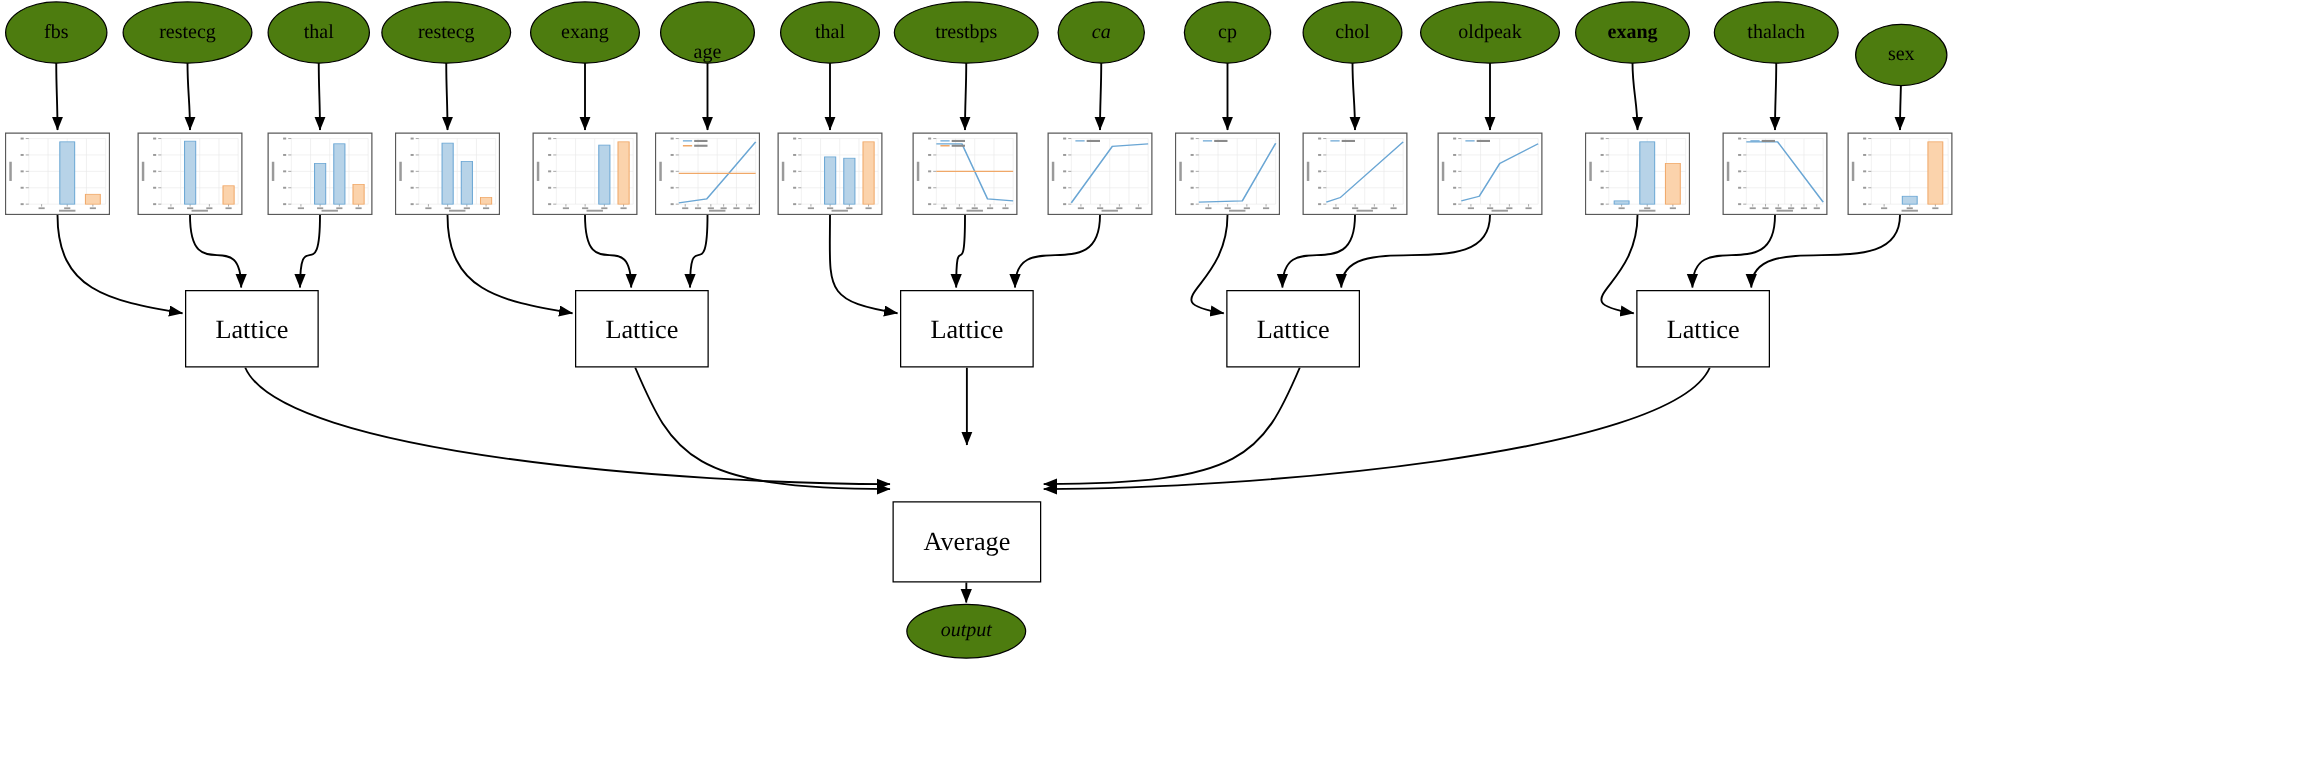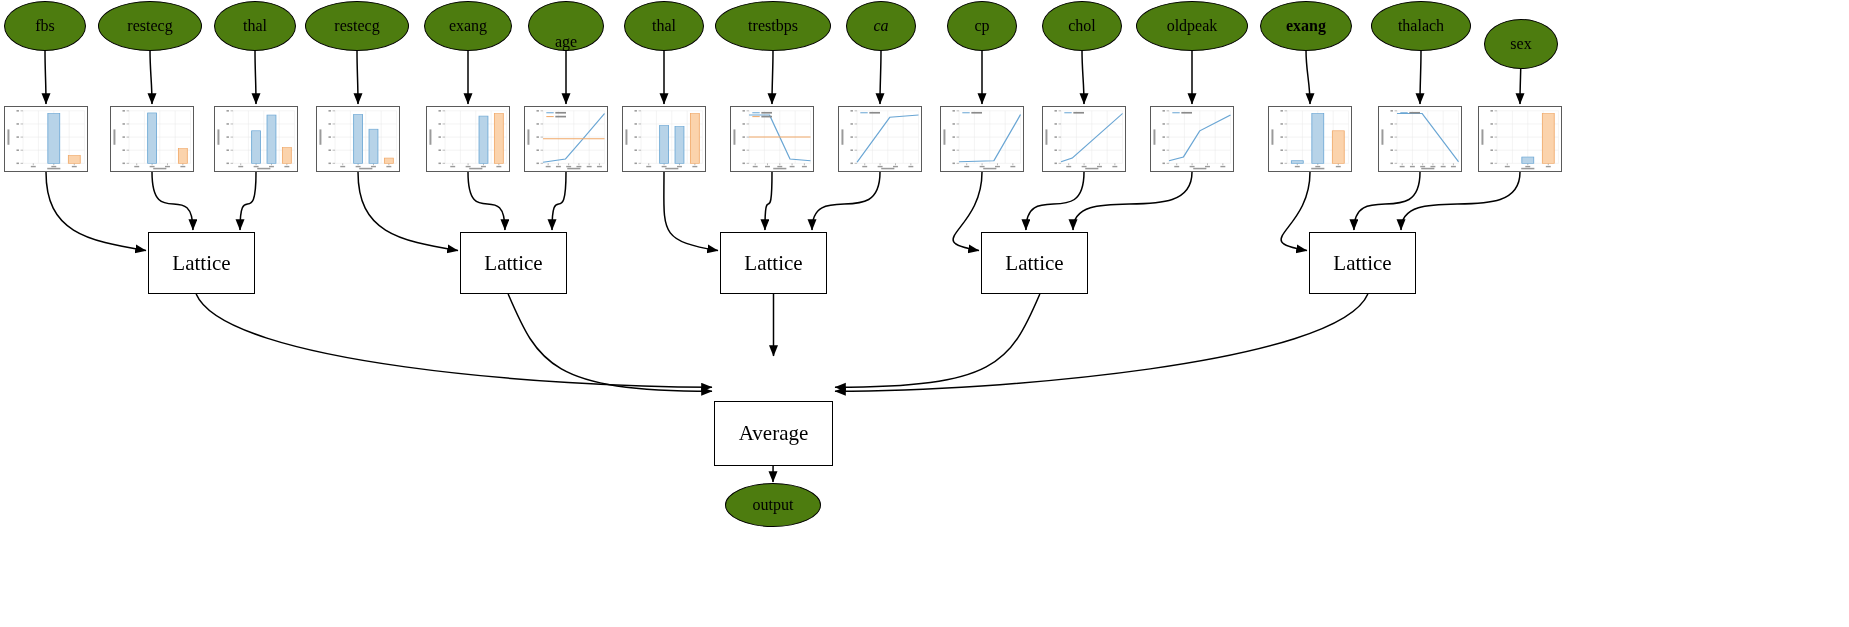--- a/index.html
+++ b/index.html
@@ -128,21 +128,21 @@
       </div>
       <div class="node boxnode" style="left: 981px; top: 232px; width: 107px; height: 62px;">
         <span>Lattice</span>
       </div>
       <div class="node boxnode" style="left: 1309px; top: 232px; width: 107px; height: 62px;">
         <span>Lattice</span>
       </div>
       <div class="node boxnode" style="left: 714px; top: 358px; width: 119px; height: 65px; margin-top: 43px;">
         <span>Average</span>
       </div>
-      <div class="node ellipse" style="left: 725px; top: 483px; width: 96px; height: 44px;">
+      <div class="node ellipse" style="left: 725px; top: 483px; width: 96px; height: 44px; font-style: italic;">
         <span>output</span>
       </div>
     </div>
   <div id="panels-layer">
       <div class="panel" style="left: 4px; top: 106px; width: 84px; height: 66px;">
         <svg viewBox="0 0 100 100" preserveAspectRatio="none">
           <rect x="0" y="0" width="100" height="100" fill="#fff"></rect>
           <line x1="22" y1="6" x2="97" y2="6" stroke="#e9e9e9" stroke-width="0.7"></line>
           <line x1="22" y1="6" x2="22" y2="88" stroke="#e9e9e9" stroke-width="0.7"></line>
           <line x1="22" y1="26.5" x2="97" y2="26.5" stroke="#e9e9e9" stroke-width="0.7"></line>

